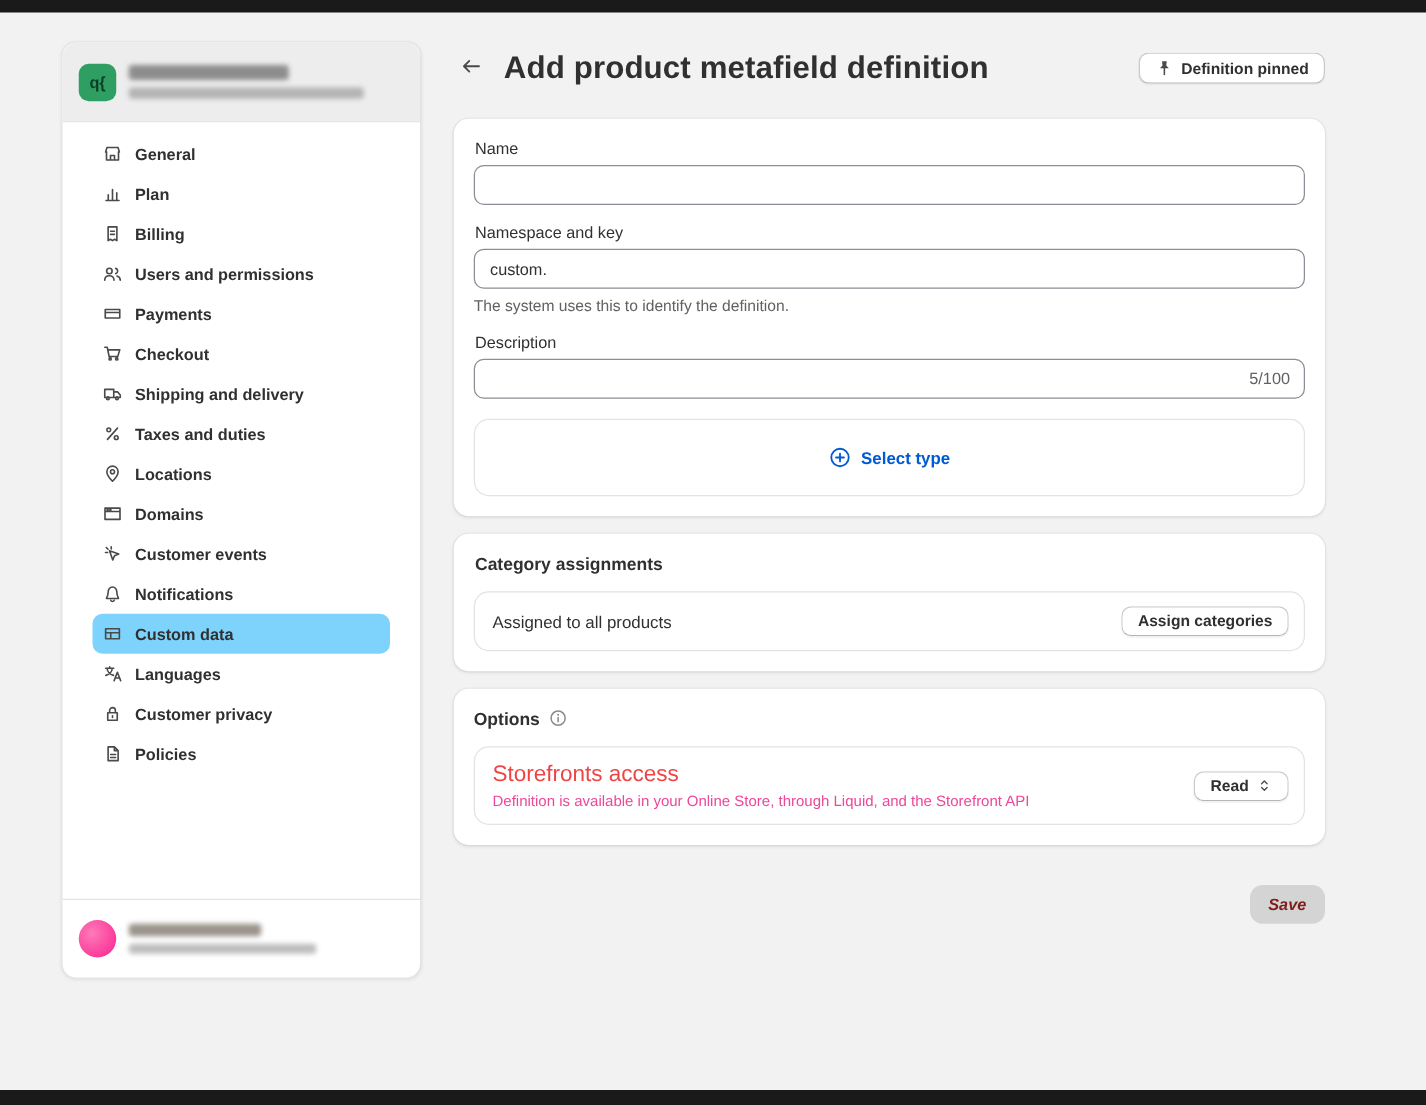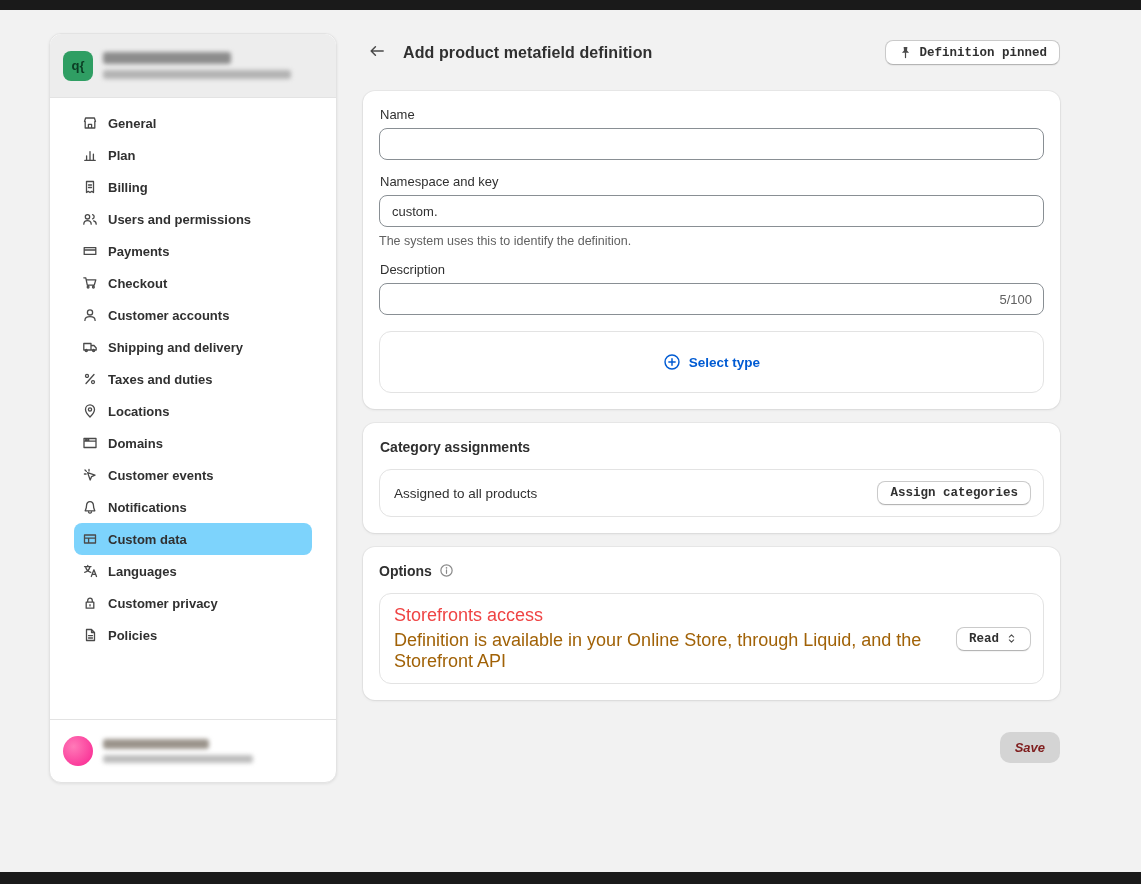--- a/index.html
+++ b/index.html
@@ -55,27 +55,27 @@
     background:radial-gradient(circle at 35% 35%, #ff7ab8, #f9218f);
   }
 
   
   .main { position:absolute; left:363px; top:40px; width:697px; }
   .page-header { display:flex; align-items:center; gap:14px; padding:0 0 4px 2px; }
   .back-btn {
     width:24px; height:24px; border:none; background:transparent; padding:0;
     color:#4a4a4a; cursor:pointer; display:flex; align-items:center; justify-content:center;
   }
-  .page-header h1 { font-size:16px; font-weight:700; margin:0; color:#303030; letter-spacing:.1px; }
+  .page-header h1 { font-size:25px; font-weight:700; margin:0; color:#303030; letter-spacing:.1px; }
 
   .btn {
     display:inline-flex; align-items:center; gap:6px; white-space:nowrap;
     background:#fff; border:1px solid #cacaca; border-bottom-color:#b5b5b5;
     border-radius:8px; padding:4px 12px; cursor:pointer;
-    font-family:Liberation Mono, monospace;
+    font-family:Liberation Sans, sans-serif;
     font-size:12.5px; font-weight:600; color:#303030;
     box-shadow:0 1px 1px rgba(0,0,0,.05);
   }
   .pinned-btn { margin-left:auto; }
   .btn .bicon { display:flex; color:#4a4a4a; }
 
   .card {
     background:#fff; border-radius:12px; padding:16px;
     box-shadow:0 0 0 1px rgba(0,0,0,.04), 0 1px 3px rgba(0,0,0,.08);
     margin-top:22px;
@@ -107,21 +107,21 @@
   .title-row { display:flex; align-items:flex-start; gap:7px; margin-bottom:14px; }
   .title-row h2 { margin:0; }
   .info-icon { color:#8a8a8a; display:flex; cursor:pointer; }
 
   .inner-row {
     border:1px solid #e3e3e3; border-radius:12px; padding:11px 12px 11px 14px;
     display:flex; align-items:center; justify-content:space-between; gap:12px;
   }
   .inner-row .row-text { font-size:13.5px; color:#303030; }
   .opt-title { font-size:18px; color:#ef4444; }
-  .opt-desc { font-size:18px; color:#a16207; margin-top:4px; }
+  .opt-desc { font-size:12px; color:#ec4899; margin-top:4px; }
 
   .save-row { display:flex; justify-content:flex-end; margin-top:32px; }
   .save-btn {
     background:#d4d4d4; color:#7f1d1d; border:none; border-radius:10px;
     padding:8px 15px; font-size:13px; font-weight:700; cursor:default;
     font-family:"Liberation Sans", sans-serif;
     font-style:italic;
   }
 </style>
 </head>
@@ -178,28 +178,20 @@
         </span>
         <span class="lbl">Payments</span>
       </div>
       <div class="item">
         <span class="icon">
           <svg width="16" height="16" viewBox="0 0 16 16" fill="none" stroke="currentColor" stroke-width="1.3" stroke-linecap="round" stroke-linejoin="round">
             <path d="M1.8 2.8 H3.8 L5.3 10.2 H12.2 L13.8 4.9 H4.3 M6.1 13 A0.9 0.9 0 1 0 6.1 11.2 A0.9 0.9 0 0 0 6.1 13 Z M11.4 13 A0.9 0.9 0 1 0 11.4 11.2 A0.9 0.9 0 0 0 11.4 13 Z"></path>
           </svg>
         </span>
         <span class="lbl">Checkout</span>
-      </div>
-      <div class="item">
-        <span class="icon">
-          <svg width="16" height="16" viewBox="0 0 16 16" fill="none" stroke="currentColor" stroke-width="1.3" stroke-linecap="round" stroke-linejoin="round">
-            <path d="M8 8 A2.6 2.6 0 1 0 8 2.8 A2.6 2.6 0 0 0 8 8 Z M2.9 13.4 C2.9 10.8 5.1 9.6 8 9.6 C10.9 9.6 13.1 10.8 13.1 13.4"></path>
-          </svg>
-        </span>
-        <span class="lbl">Customer accounts</span>
       </div>
       <div class="item">
         <span class="icon">
           <svg width="16" height="16" viewBox="0 0 16 16" fill="none" stroke="currentColor" stroke-width="1.3" stroke-linecap="round" stroke-linejoin="round">
             <path d="M1.8 4.5 H9 V11 H1.8 Z M9 6.5 H12 L14.2 9 V11 H9 M4.3 12.7 A1.1 1.1 0 1 0 4.3 10.5 A1.1 1.1 0 0 0 4.3 12.7 Z M11.6 12.7 A1.1 1.1 0 1 0 11.6 10.5 A1.1 1.1 0 0 0 11.6 12.7 Z"></path>
           </svg>
         </span>
         <span class="lbl">Shipping and delivery</span>
       </div>
       <div class="item">

